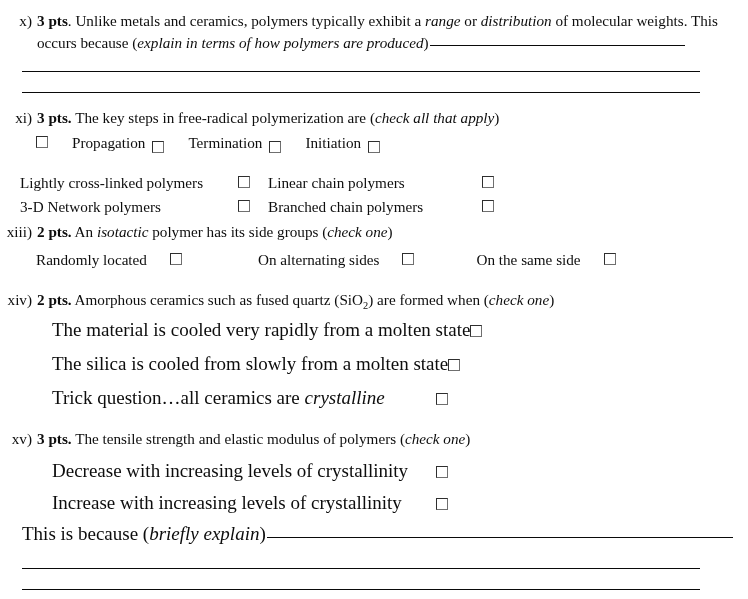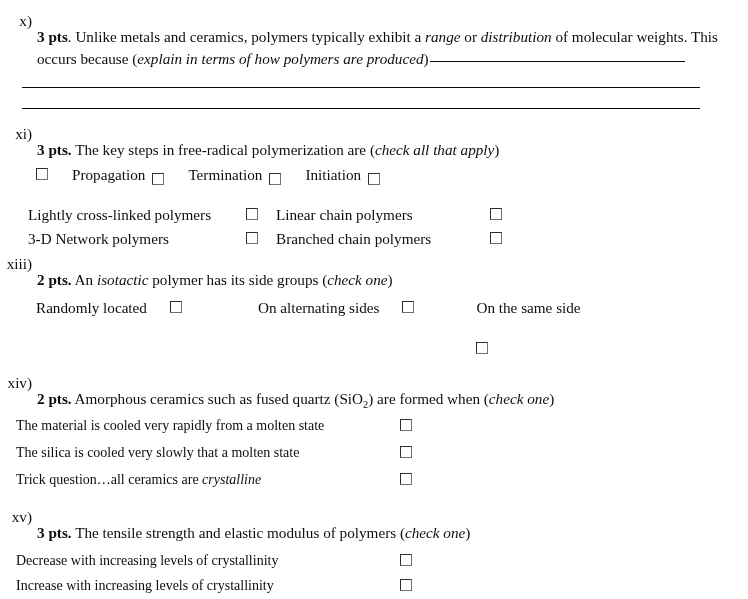--- a/index.html
+++ b/index.html
@@ -33,21 +33,20 @@
   .q-num {
     flex: 0 0 auto;
     width: 32px;
     text-align: right;
     padding-right: 5px;
     white-space: nowrap;
   }
   .q-body {
     flex: 1 1 auto;
     min-width: 0;
-    margin-top: 16px;
   }
   .pts {
     font-weight: bold;
   }
   .it {
     font-style: italic;
   }
   sub {
     font-size: 0.68em;
     line-height: 0;
@@ -99,21 +98,21 @@
     align-items: baseline;
     gap: 7px;
   }
   .row-inline4 .cell + .cell {
     margin-left: 24px;
     align-items: flex-end;
   }
 
   
   .grid2 {
-    padding-left: 28px;
+    padding-left: 20px;
     display: grid;
     grid-template-columns: 218px 30px 214px 30px;
     align-items: baseline;
     row-gap: 2px;
     font-size: 15.2px;
     line-height: 1.42;
   }
 
   
   .row-inline3 {
@@ -126,27 +125,26 @@
   .row-inline3 .cell {
     display: flex;
     align-items: baseline;
     gap: 23px;
   }
   .row-inline3 .cell:nth-child(2) {
     margin-left: 76px;
   }
   .row-inline3 .cell:nth-child(3) {
     margin-left: 62px;
-    flex-direction: column;
   }
 
   
   .stack {
-    padding-left: 16px;
-    font-size: 14px;
+    padding-left: 52px;
+    font-size: 19px;
     line-height: 1.42;
   }
   .stack .opt {
     display: flex;
     align-items: baseline;
   }
   .stack .opt .opt-label {
     flex: 0 0 auto;
   }
   .stack .opt .cb-holder {
@@ -256,21 +254,21 @@
     </div>
   </div>
   <div class="s7"></div>
   <div class="stack col-420">
     <div class="opt">
       <span class="opt-label">The material is cooled very rapidly from a molten state</span>
       <span class="cb-holder"><span class="cb"></span></span>
     </div>
     <div class="s7"></div>
     <div class="opt">
-      <span class="opt-label">The silica is cooled very slowly that a molten state</span>
+      <span class="opt-label">The silica is cooled from slowly from a molten state</span>
       <span class="cb-holder"><span class="cb"></span></span>
     </div>
     <div class="s7"></div>
     <div class="opt">
       <span class="opt-label"><span>Trick question…all ceramics are </span><span class="it">crystalline</span></span>
       <span class="cb-holder"><span class="cb"></span></span>
     </div>
   </div>
 
   <div class="s16"></div>

